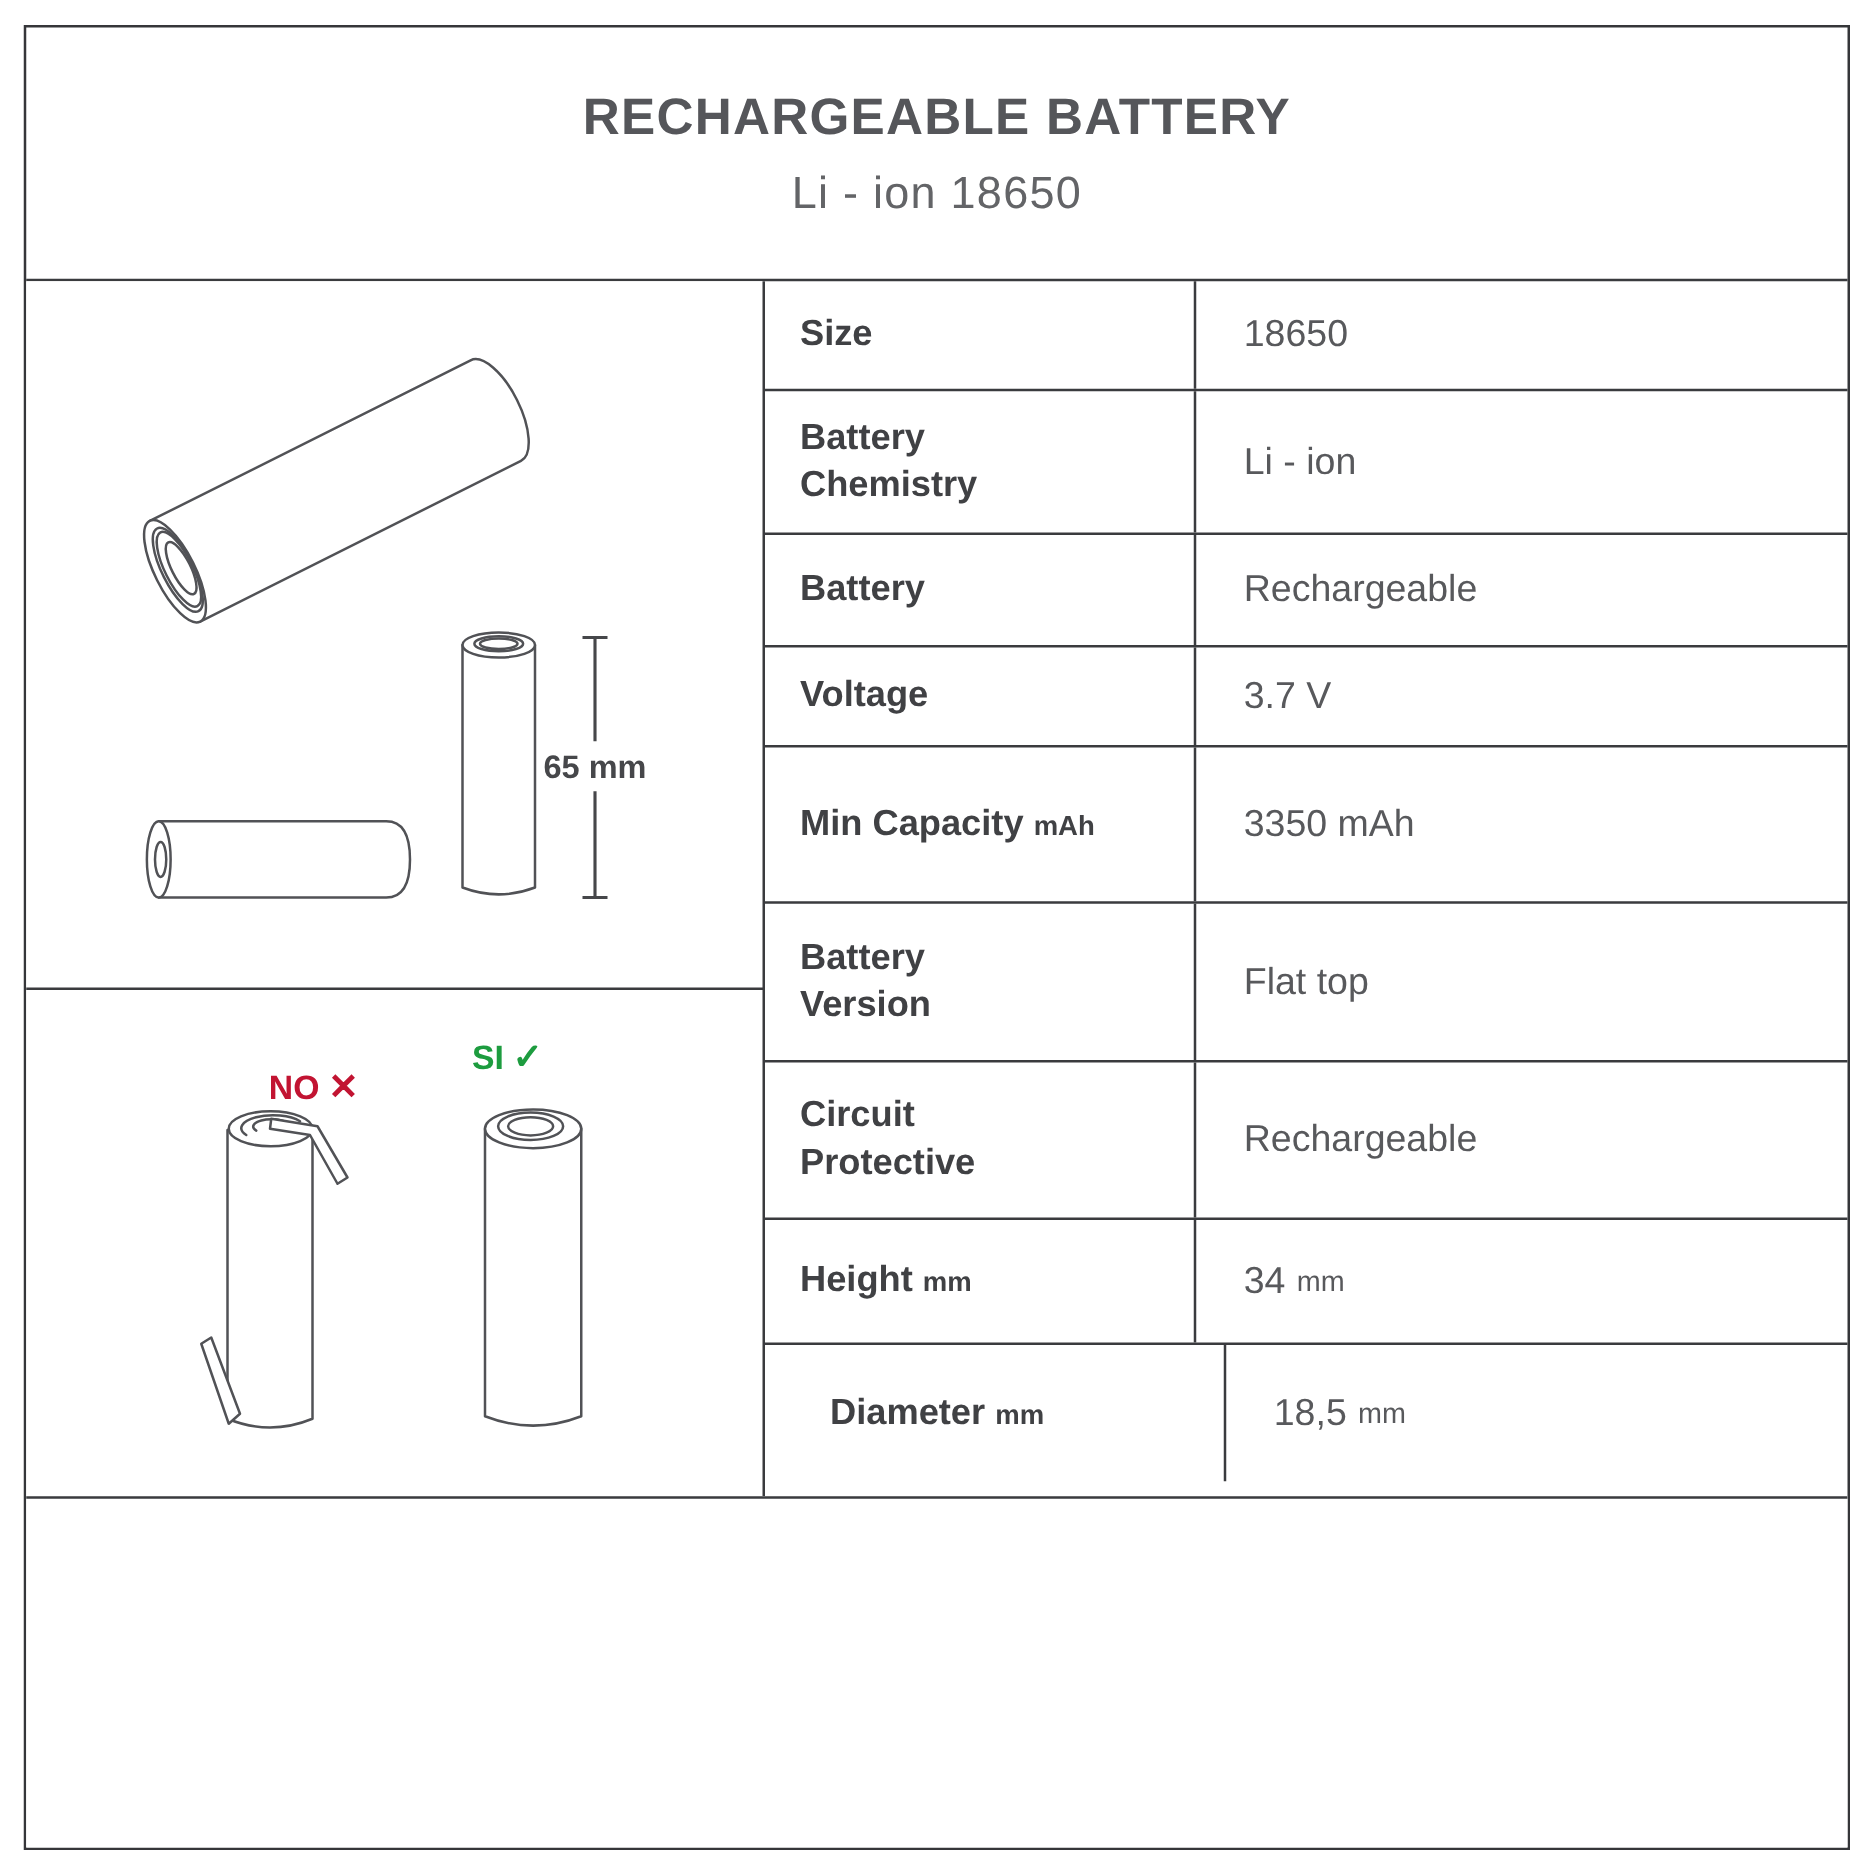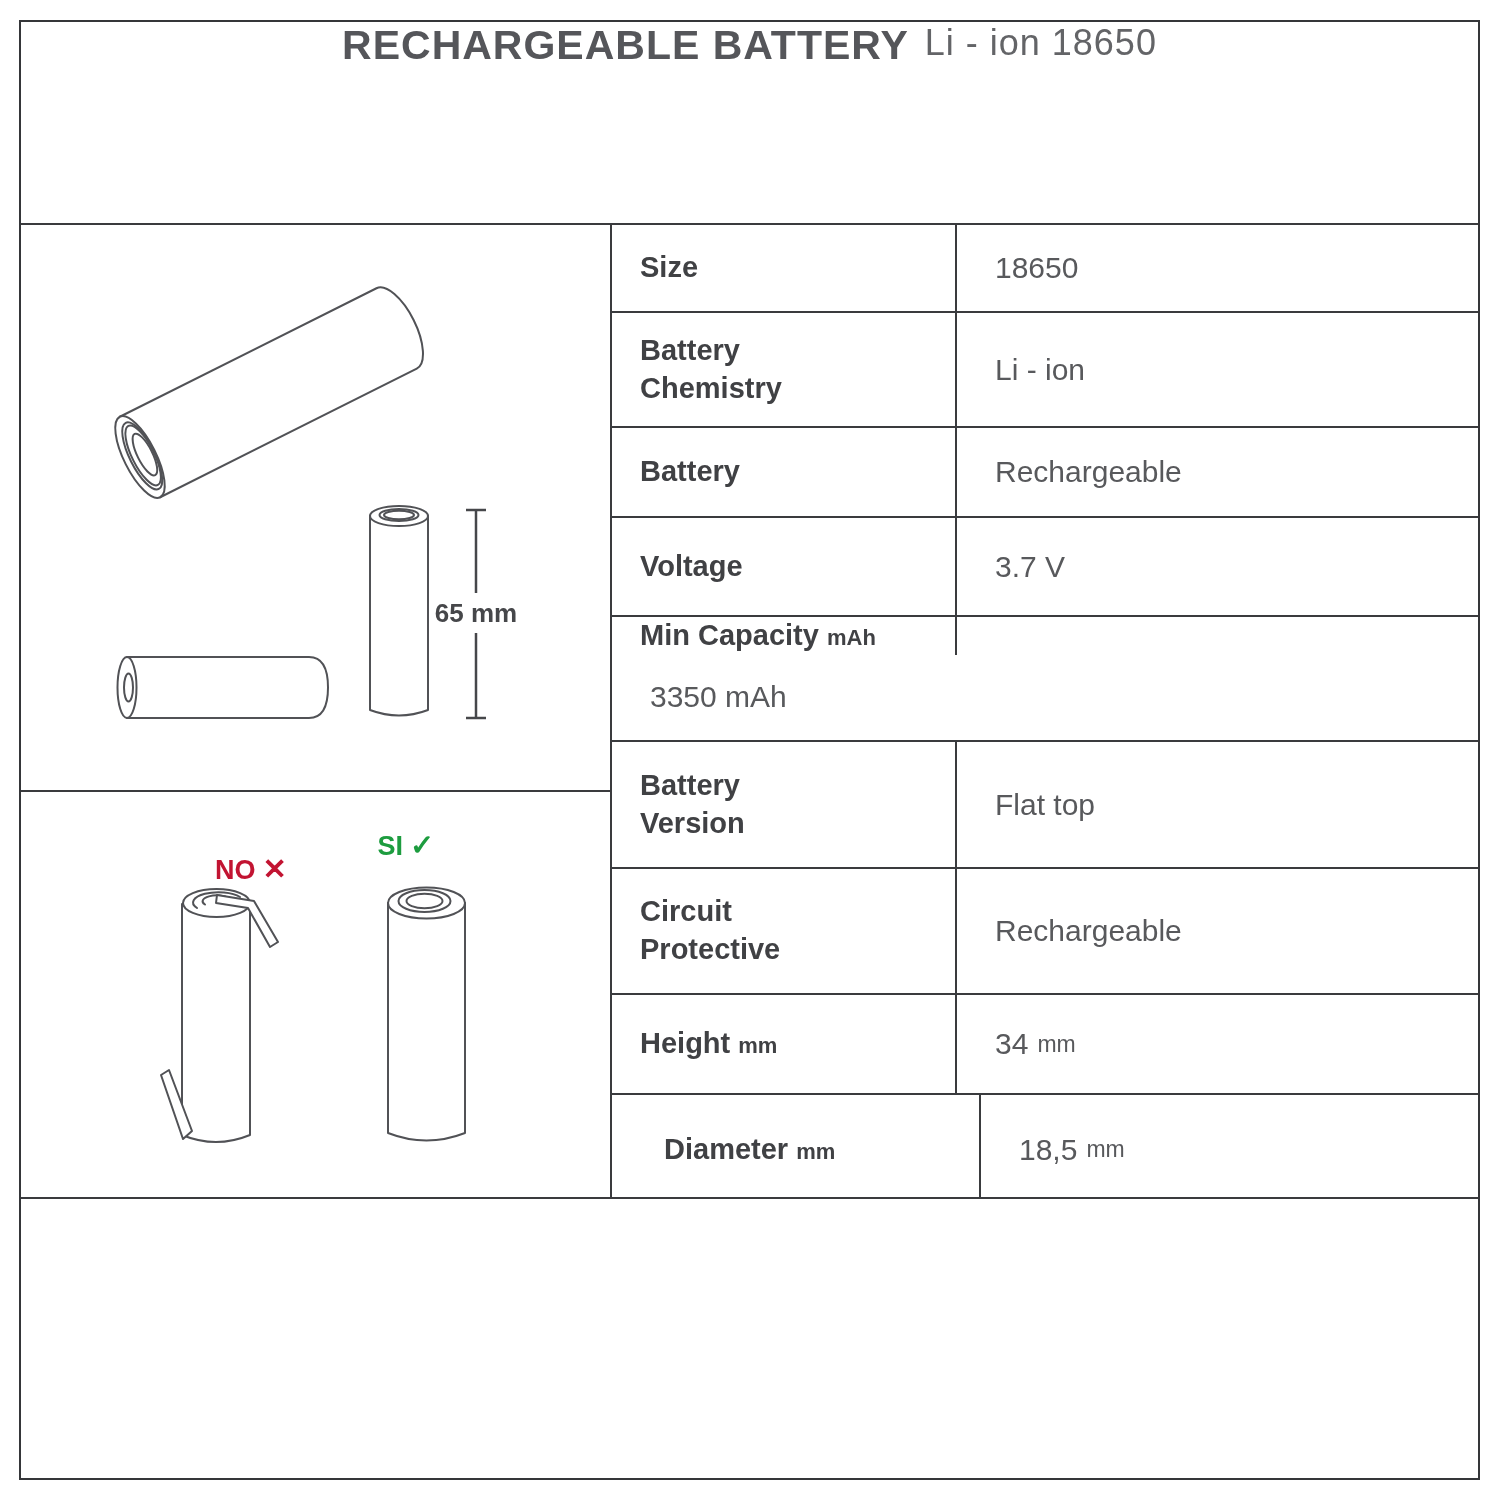--- a/index.html
+++ b/index.html
@@ -2,22 +2,22 @@
 <html><head>
 <meta charset="utf-8">
 <style>
   html,body{margin:0;padding:0;background:#ffffff;}
   .canvas{position:relative;width:1500px;height:1500px;background:#ffffff;
           font-family:"Liberation Sans", sans-serif;}
   .frame{position:absolute;left:19px;top:20px;width:1457px;height:1456px;
          border:2px solid #353639;}
   
   .header{position:absolute;left:0;top:0;width:100%;height:201px;
-          border-bottom:2px solid #3a3b3e;display:flex;flex-direction:row;
-          align-items:flex-start;justify-content:center;gap:16px;box-sizing:content-box;}
+          border-bottom:2px solid #3a3b3e;display:flex;flex-direction:column;
+          align-items:center;justify-content:center;gap:16px;box-sizing:content-box;}
   .title{font-size:41px;font-weight:bold;letter-spacing:1px;color:#55565a;}
   .subtitle{font-size:36px;font-weight:400;letter-spacing:1px;color:#636467;}
   
   .panel{position:absolute;left:0;width:591px;box-sizing:border-box;
          border-right:2px solid #3a3b3e;background:#ffffff;}
   .panel-top{top:203px;height:567px;border-bottom:2px solid #3a3b3e;}
   .panel-bottom{top:770px;height:405px;}
   .panel svg{position:absolute;left:0;top:0;}
   .cmp-label{position:absolute;top:36px;font-size:27px;font-weight:bold;text-align:center;}
   .cmp-no{left:150px;width:160px;color:#c21432;margin-top:24px;}
@@ -132,29 +132,29 @@
           </div>
         </div>
         <div class="trow" style="height: 90px;">
           <div class="tlabel">
             <div><span>Battery</span></div>
           </div>
           <div class="tvalue">
             <span>Rechargeable</span>
           </div>
         </div>
-        <div class="trow" style="height: 99px; text-align: center;">
+        <div class="trow" style="height: 80px; text-align: center;">
           <div class="tlabel">
             <div><span>Voltage</span></div>
           </div>
           <div class="tvalue">
             <span>3.7 V</span>
           </div>
         </div>
-        <div class="trow" style="height: 125px; flex-direction: column;">
+        <div class="trow" style="height: 125px;">
           <div class="tlabel">
             <div><span>Min Capacity</span> <span class="suffix">mAh</span></div>
           </div>
           <div class="tvalue">
             <span>3350 mAh</span>
           </div>
         </div>
         <div class="trow" style="height: 127px;">
           <div class="tlabel">
             <div>

